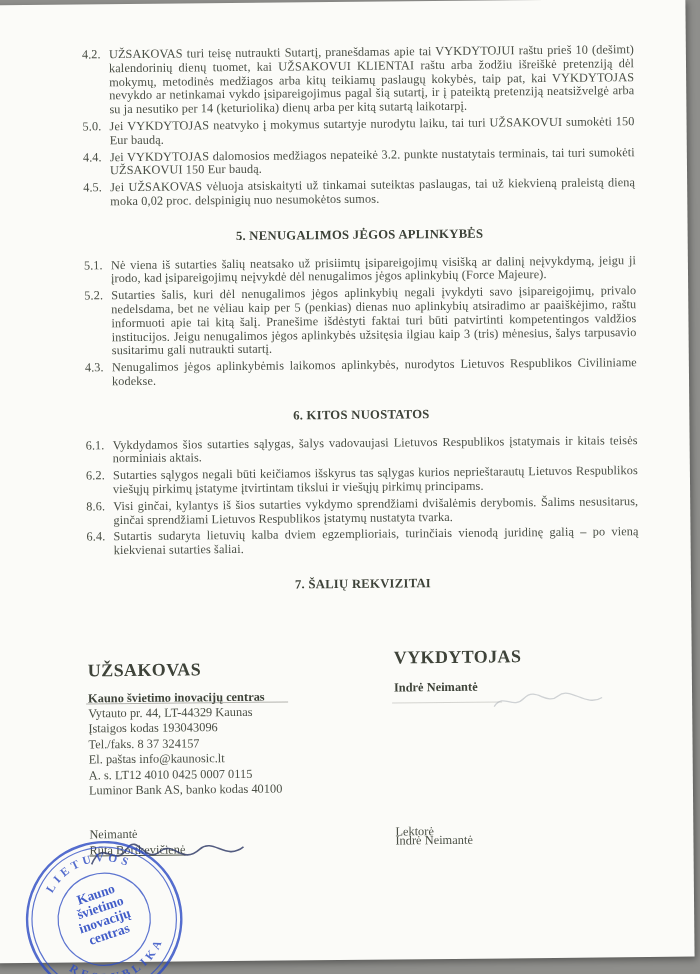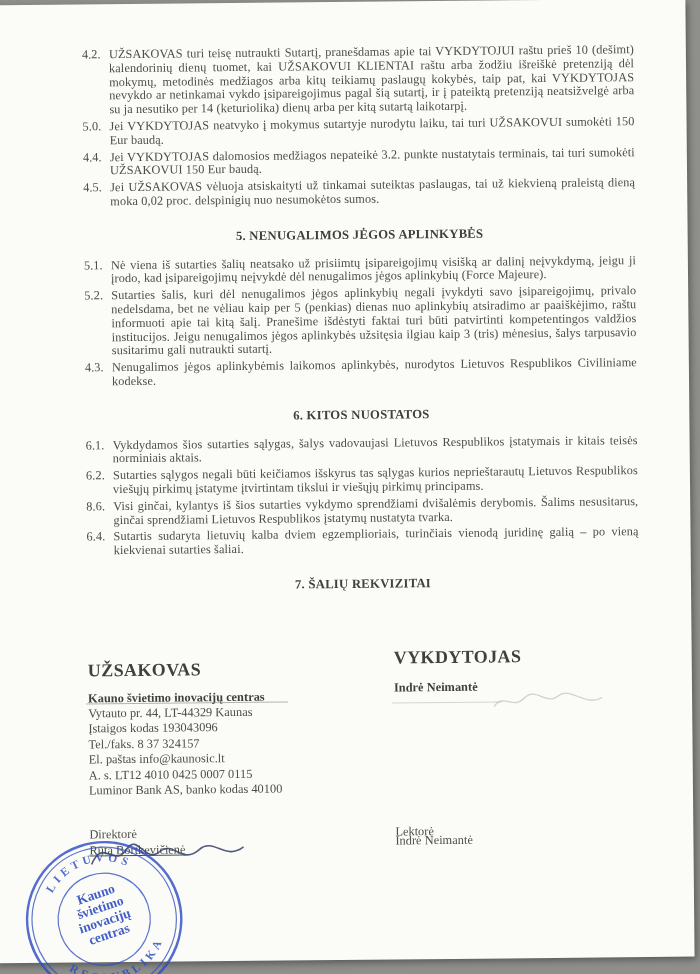--- a/index.html
+++ b/index.html
@@ -119,21 +119,21 @@
 
   <div class="abs addr" style="left:96px;top:703px;">
     <div>Vytauto pr. 44, LT-44329 Kaunas</div>
     <div>Įstaigos kodas 193043096</div>
     <div>Tel./faks. 8 37 324157</div>
     <div>El. paštas info@kaunosic.lt</div>
     <div>A. s. LT12 4010 0425 0007 0115</div>
     <div>Luminor Bank AS, banko kodas 40100</div>
   </div>
 
-  <div class="abs" style="left:96px;top:824px;">Direktorė</div>
+  <div class="abs" style="left:96px;top:824px;">Neimantė</div>
   <div class="abs" style="left:96px;top:840px;text-decoration:underline;">Rūta Bortkevičienė</div>
 
   <div class="abs" style="left:402px;top:816px;margin-top:8px;">Lektorė</div>
   <div class="abs" style="left:402px;top:833px;">Indrė Neimantė</div>
 
   <svg class="sig" style="left:498px;top:686px;" width="130" height="28" viewBox="0 0 130 28">
     <path d="M4,20 C14,6 22,24 34,12 S56,20 68,10 S96,22 112,12" fill="none" stroke="#9aa0a8" stroke-width="1.3" opacity="0.45"></path>
   </svg>
 
   <svg class="sig" style="left:92px;top:826px;" width="180" height="46" viewBox="0 0 180 46">

